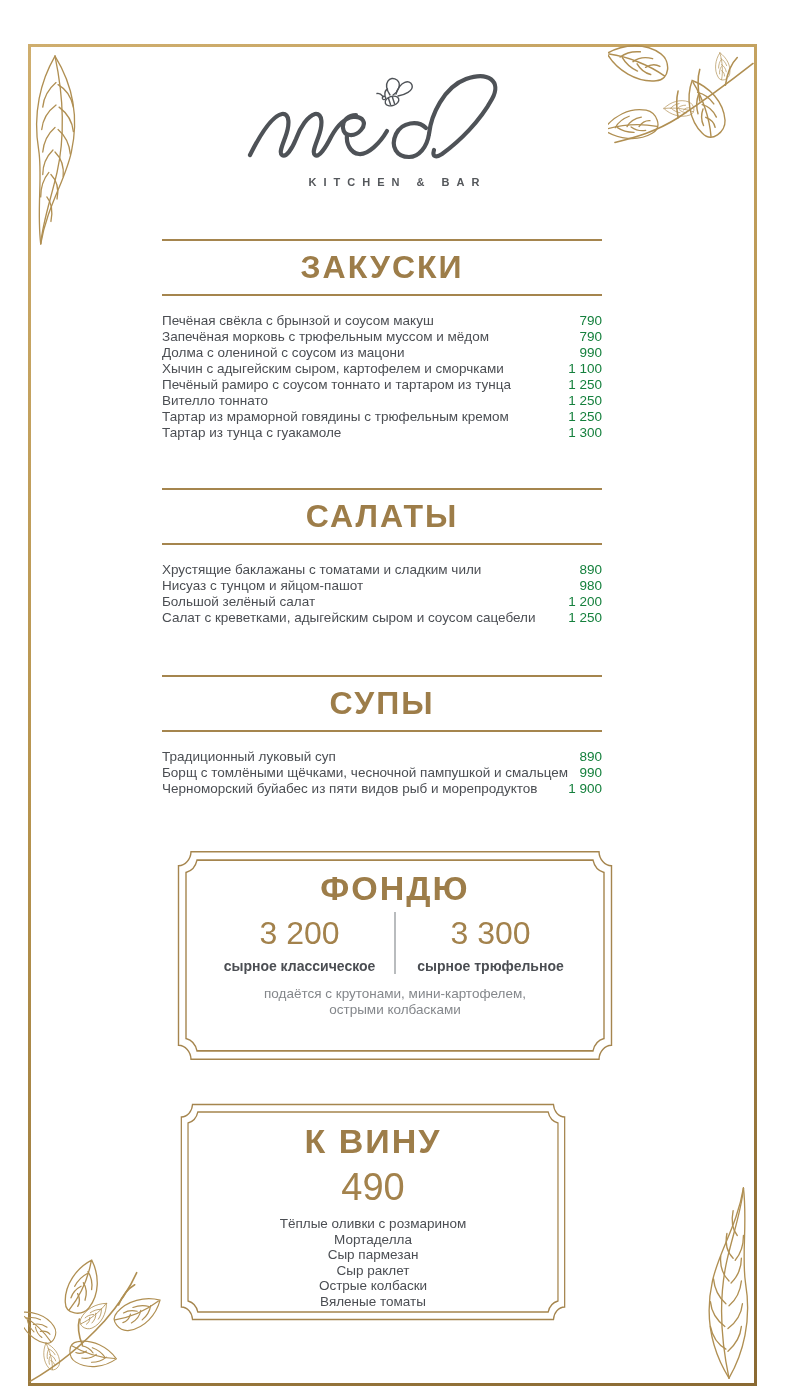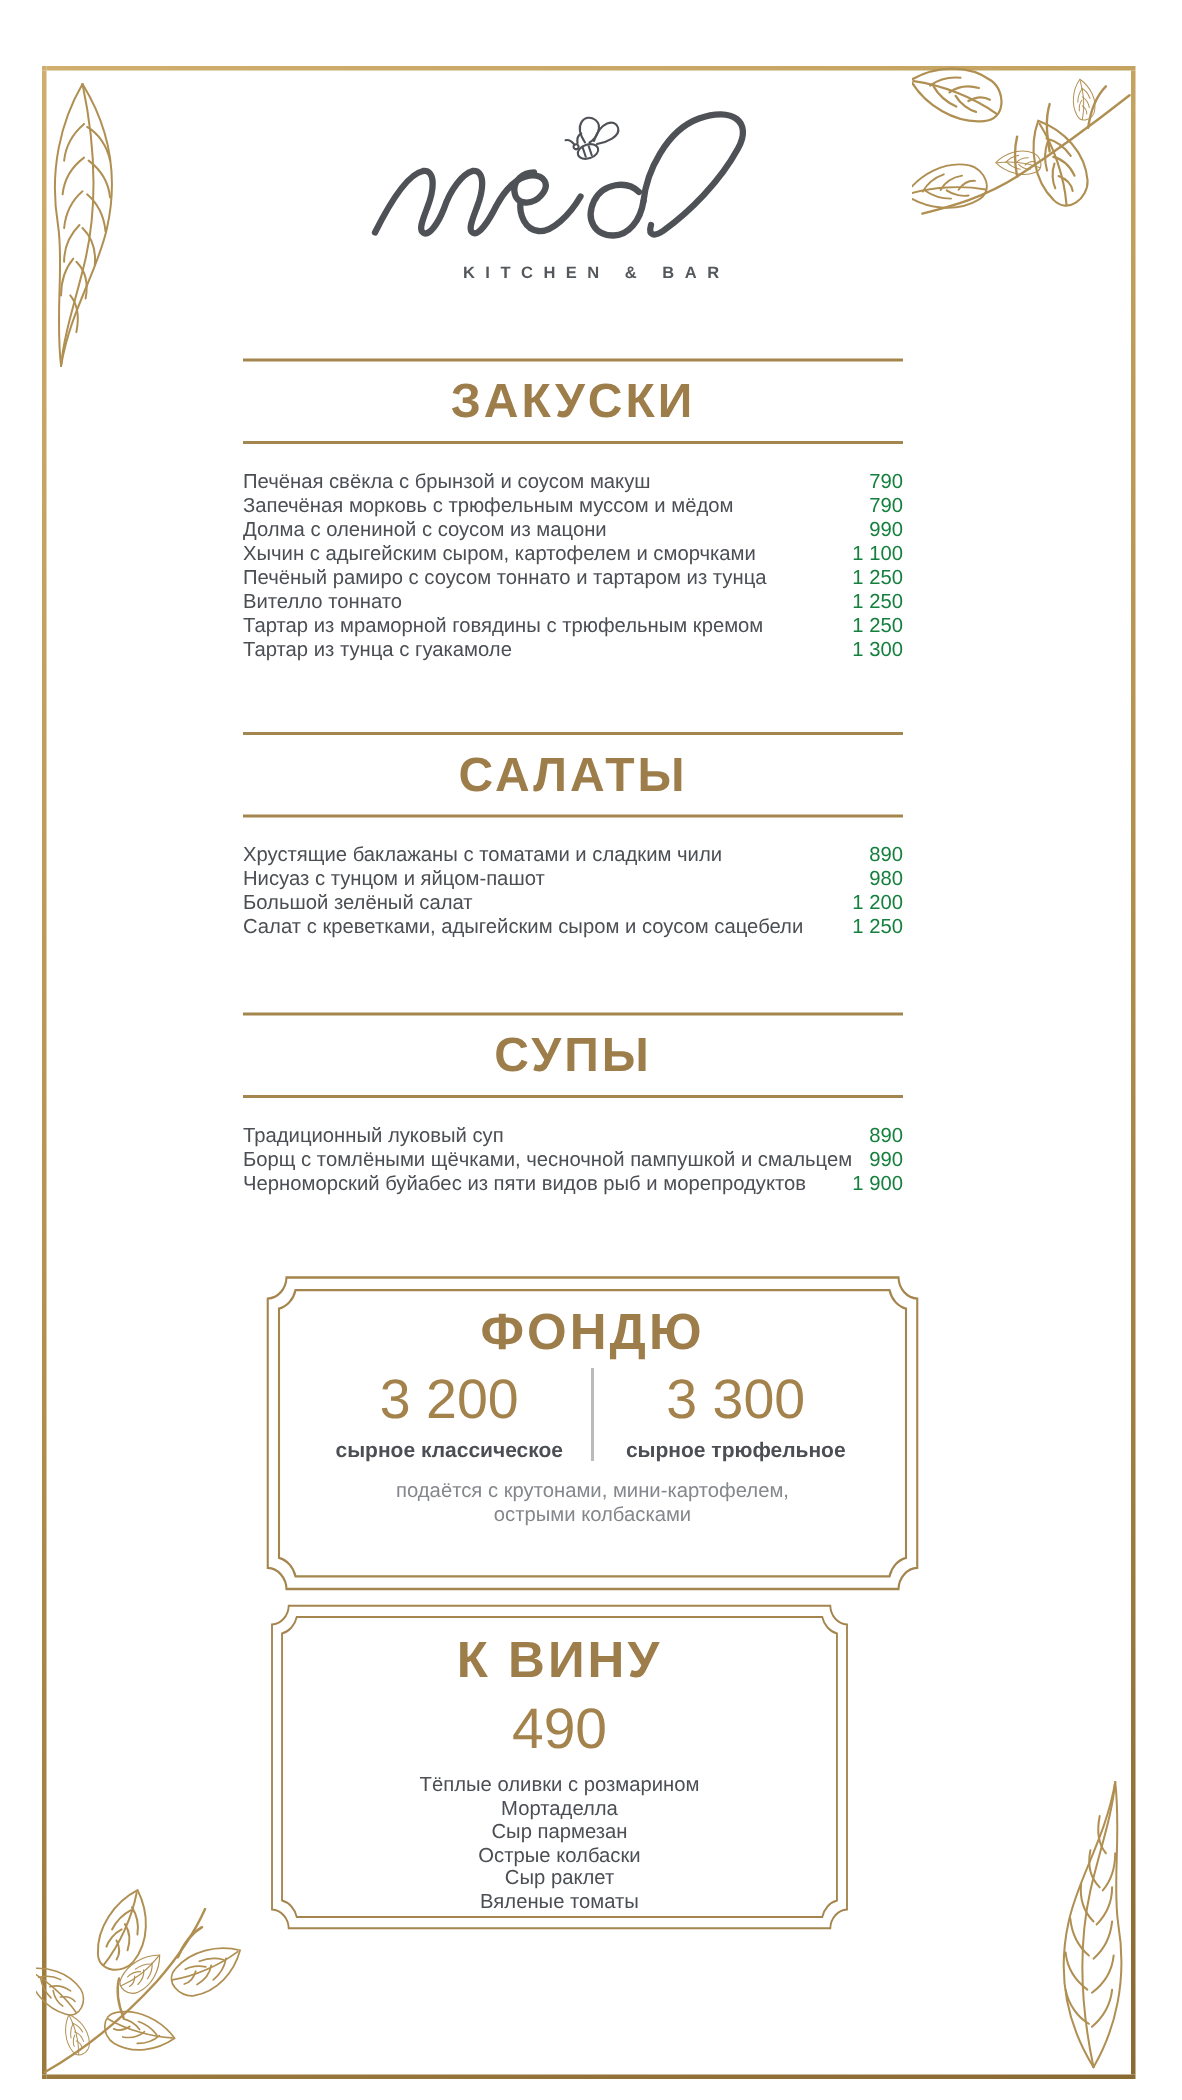--- a/index.html
+++ b/index.html
@@ -38,27 +38,27 @@
     font-size:32px; font-weight:bold; letter-spacing:2px; color:#9d7d49; }
   .rows { margin-top:17px; }
   .row { display:flex; justify-content:space-between; align-items:baseline;
     font-size:13.5px; line-height:16px; }
   .nm { color:#4b4e53; }
   .pr { color:#15803d; white-space:pre; }
 
   
   .obox { position:absolute; left:177px; width:436px; text-align:center; }
   .box-fondue { top:832px; height:211px; }
-  .box-wine   { top:1051px; width:386px; left:180px; height:218px; }
+  .box-wine   { top:1085px; width:386px; left:180px; height:218px; }
   .obox .bframe { position:absolute; inset:0; width:100%; height:100%; }
   .obox .bframe path { fill:none; stroke:#a5854e; stroke-width:1.4; }
   .obox-title { margin-top:19px; font-size:34px; font-weight:bold; letter-spacing:2px; color:#9d7d49; }
   .fondue-cols { display:flex; align-items:stretch; margin-top:3px; padding:0 28px; }
   .fcol { flex:1; }
-  .fprice { font-size:37px; line-height:44px; color:#a3824c; white-space:pre; }
+  .fprice { font-size:32px; line-height:44px; color:#a3824c; white-space:pre; }
   .flabel { margin-top:3px; font-size:14px; font-weight:bold; color:#4b4e53; }
   .fdivider { width:2px; background:#b9bcbe; align-self:center; height:62px; }
   .fnote { margin-top:12px; font-size:13.5px; line-height:16px; color:#84878b; }
   .wprice { margin-top:6px; font-size:38px; line-height:40px; color:#a3824c; }
   .wlist { margin-top:9px; }
   .wline { font-size:13.5px; line-height:15.6px; color:#4b4e53; }
 </style>
 </head>
 <body>
 
@@ -260,22 +260,22 @@
     <svg class="bframe" viewBox="0 0 433 218" preserveAspectRatio="none">
       <path d="M14 1.5 H419 A13 13 0 0 0 431.5 14 V204 A13 13 0 0 0 419 216.5 H14 A13 13 0 0 0 1.5 204 V14 A13 13 0 0 0 14 1.5 Z"></path>
       <path d="M20 9 H413 A15 15 0 0 0 424 20 V198 A15 15 0 0 0 413 209 H20 A15 15 0 0 0 9 198 V20 A15 15 0 0 0 20 9 Z"></path>
     </svg>
     <h2 class="obox-title">К ВИНУ</h2>
     <div class="wprice">490</div>
     <div class="wlist">
         <div class="wline">Тёплые оливки с розмарином</div>
         <div class="wline">Мортаделла</div>
         <div class="wline">Сыр пармезан</div>
+        <div class="wline">Сыр раклет</div>
         <div class="wline">Острые колбаски</div>
-        <div class="wline">Сыр раклет</div>
         <div class="wline">Вяленые томаты</div>
       </div>
   </section>
 
 </div>
 
 
 
 
 </body></html>

